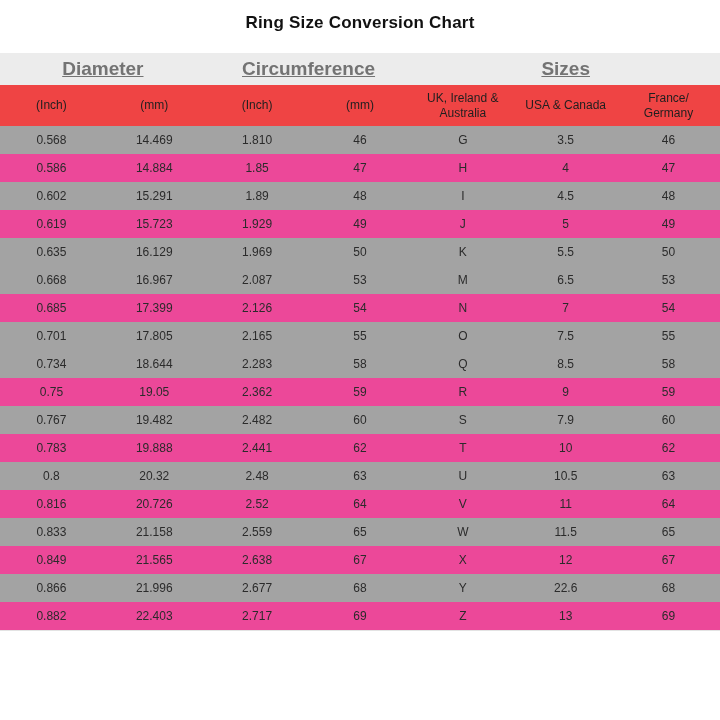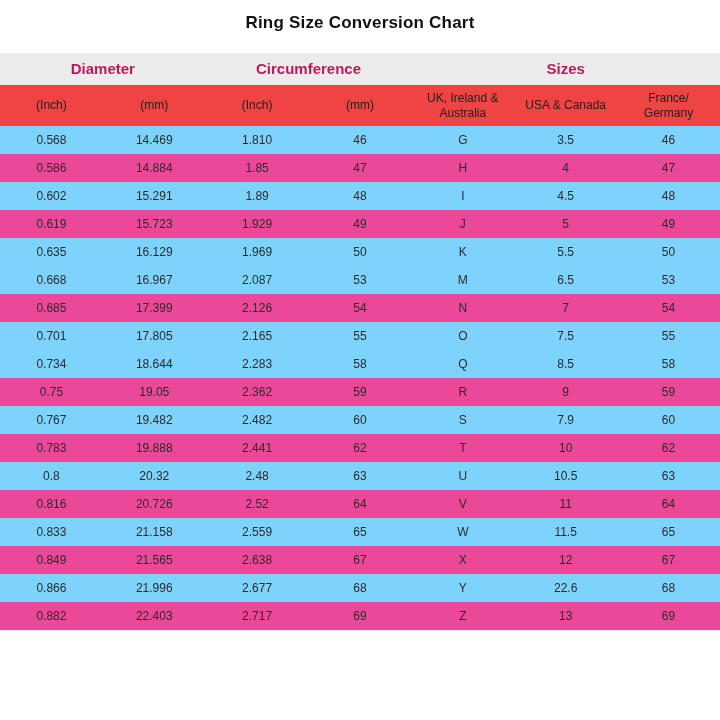--- a/index.html
+++ b/index.html
@@ -43,36 +43,37 @@
     padding: 0 6px;
     font-weight: normal;
     line-height: 1.25;
   }
   tr.group-row {
     background: #ececec;
     height: 32px;
   }
   tr.group-row th {
     font-weight: bold;
-    font-size: 15px;
-    color: #be185d;
+    font-size: 19px;
+    color: #737373;
+    text-decoration: underline;
   }
   tr.subheader-row {
     background: #ef4444;
     height: 41px;
   }
   tr.subheader-row th {
     font-size: 12px;
     color: #1f1f1f;
   }
   tbody td {
     height: 28px;
   }
   tbody tr.stripe {
-    background: #7dd3fc;
+    background: #a3a3a3;
     margin-left: 35px;
   }
   tbody tr {
     background: #ec4899;
   }
   table.ring-table {
     border-bottom: 1px solid #e3e3e3;
   }
 </style>
 </head>

